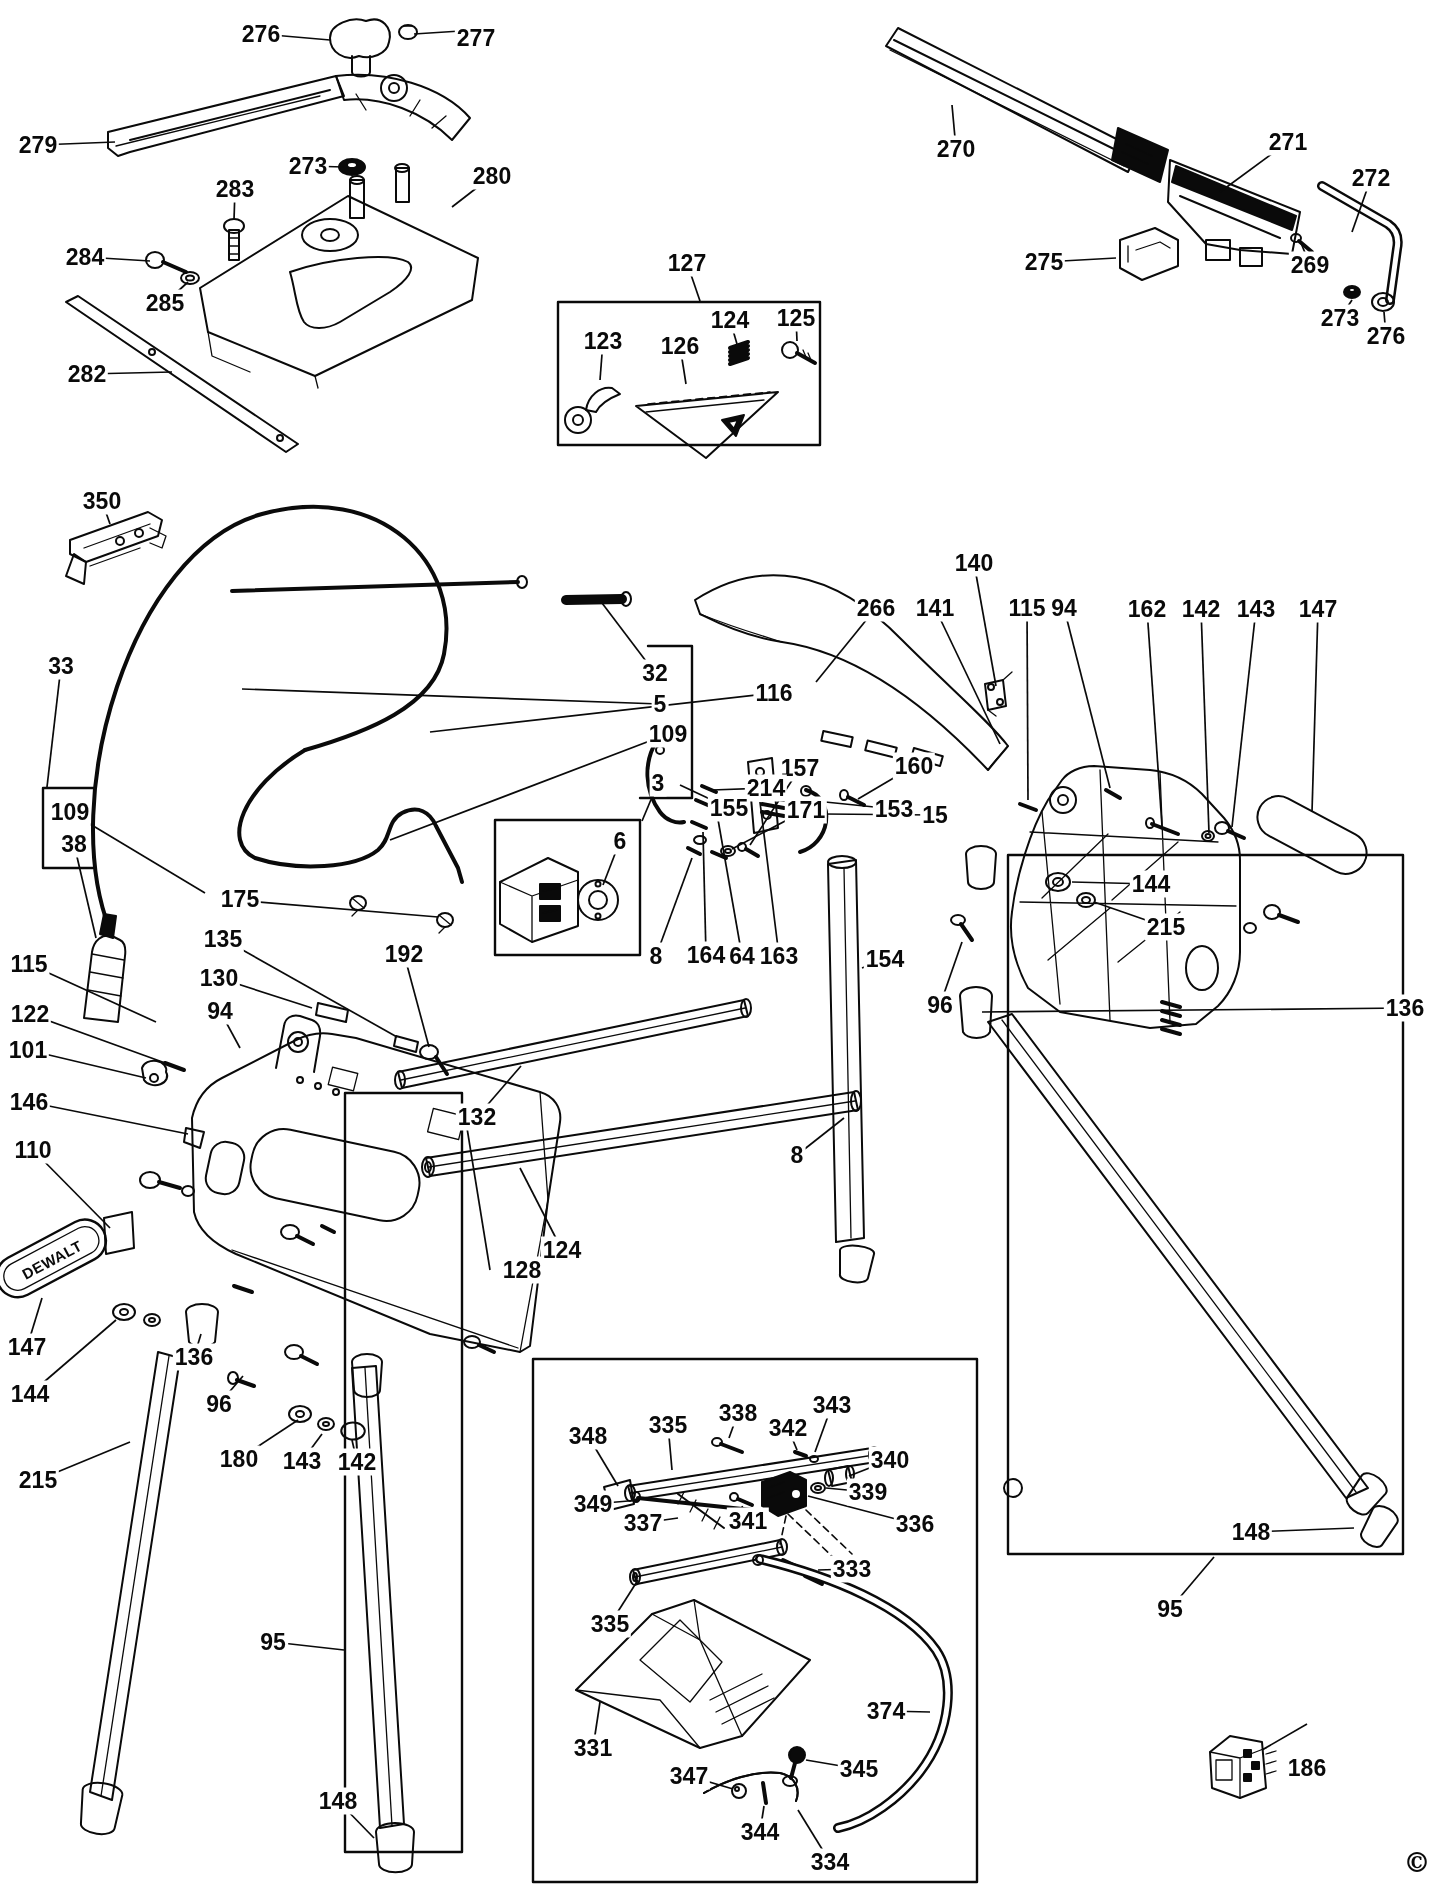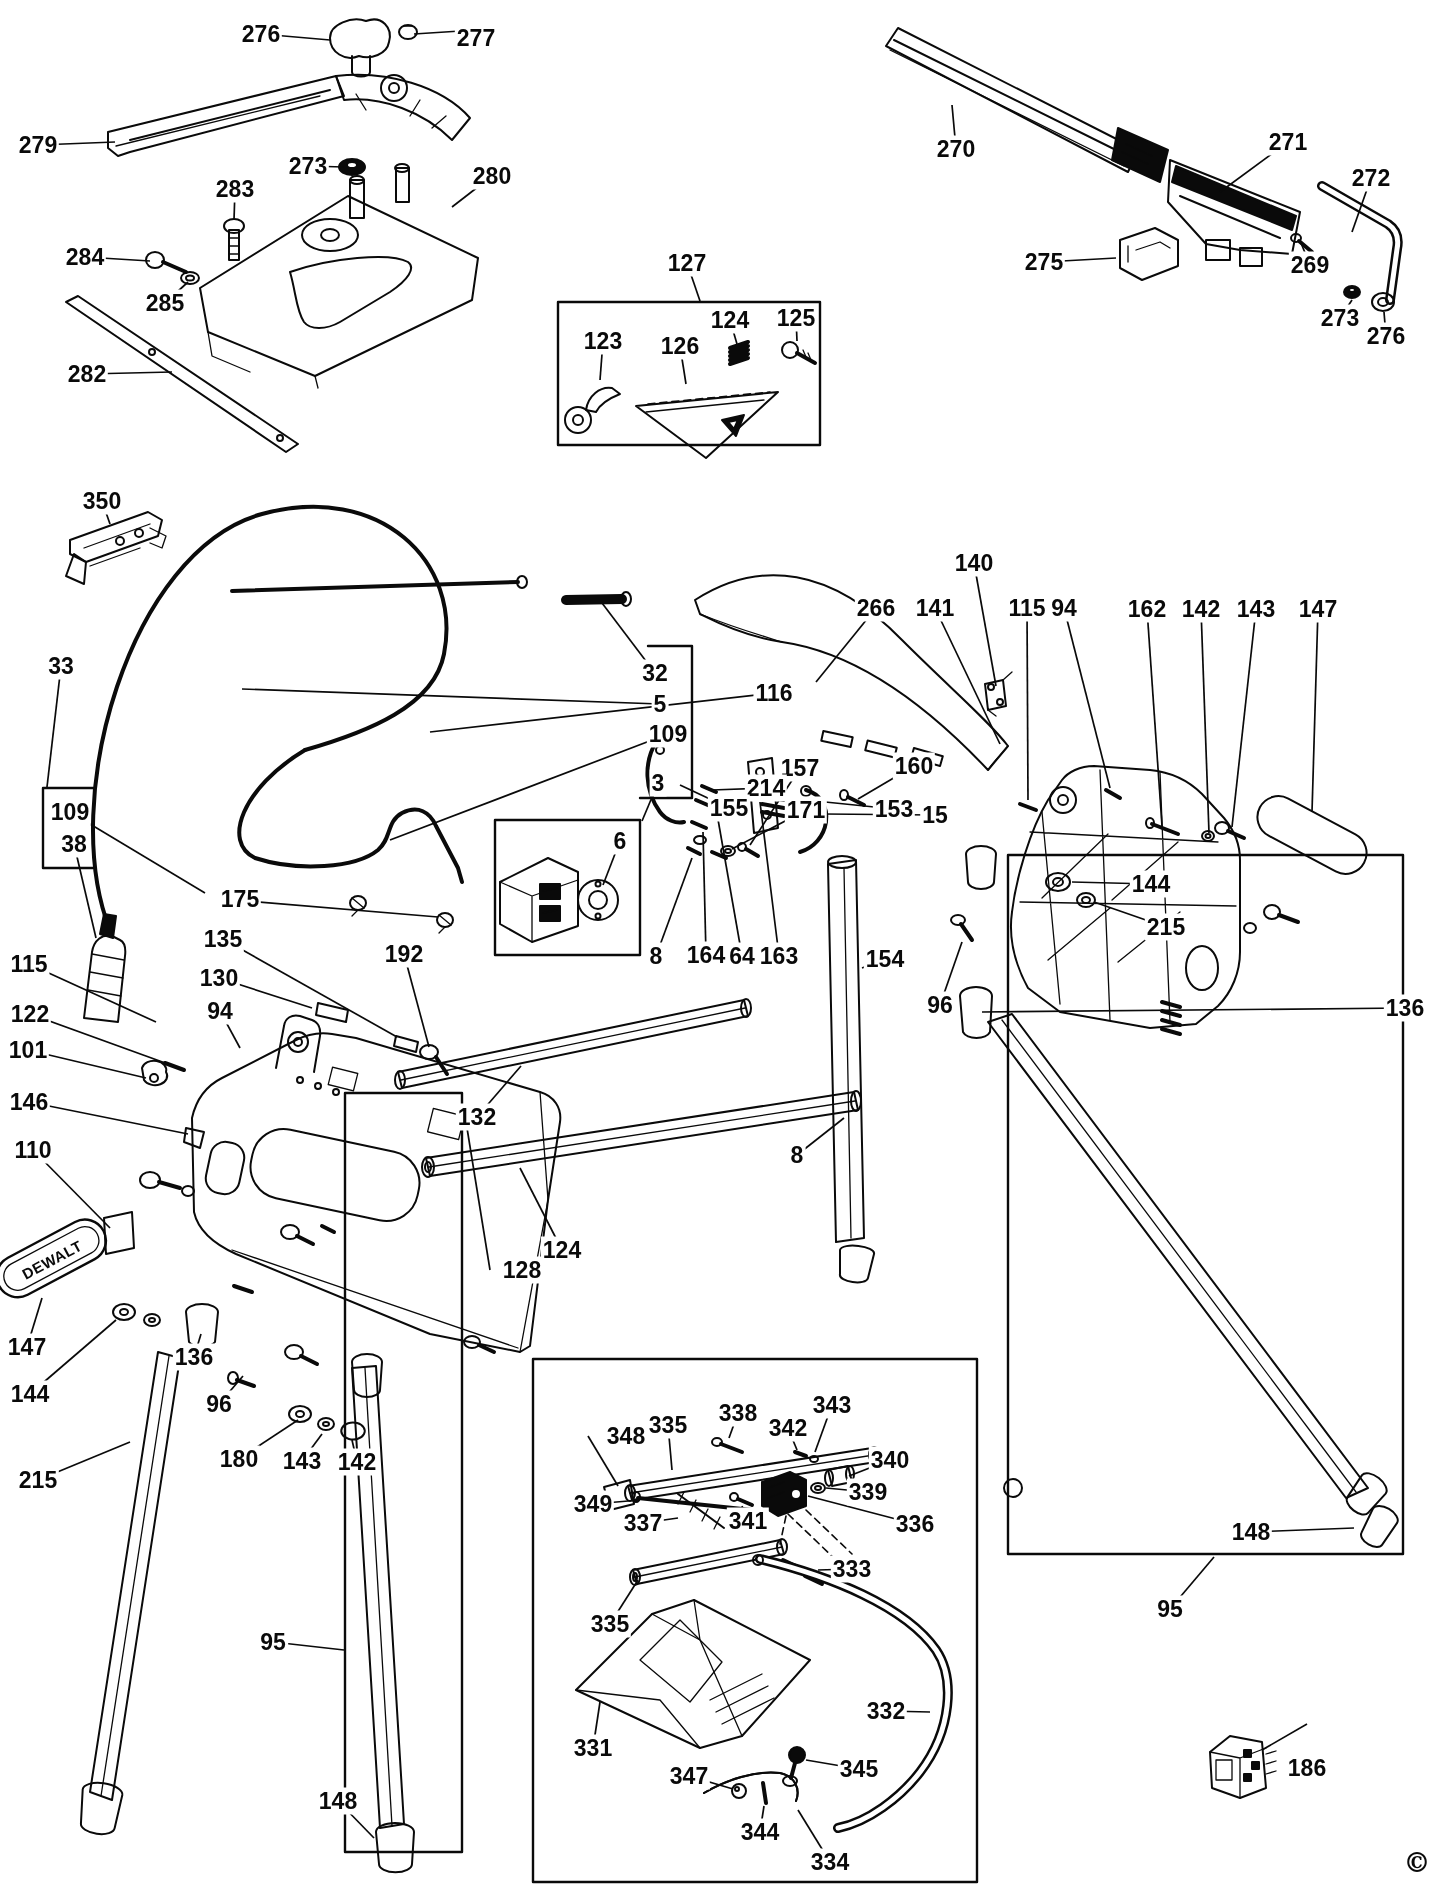--- a/index.html
+++ b/index.html
@@ -549,35 +549,35 @@
       <div class="part-label" style="left: 27px; top: 1347px;">147</div>
       <div class="part-label" style="left: 30px; top: 1394px;">144</div>
       <div class="part-label" style="left: 38px; top: 1480px;">215</div>
       <div class="part-label" style="left: 194px; top: 1357px;">136</div>
       <div class="part-label" style="left: 219px; top: 1404px;">96</div>
       <div class="part-label" style="left: 239px; top: 1459px;">180</div>
       <div class="part-label" style="left: 302px; top: 1461px;">143</div>
       <div class="part-label" style="left: 357px; top: 1462px;">142</div>
       <div class="part-label" style="left: 273px; top: 1642px;">95</div>
       <div class="part-label" style="left: 338px; top: 1801px;">148</div>
-      <div class="part-label" style="left: 588px; top: 1436px; margin-left: 38px;">348</div>
+      <div class="part-label" style="left: 588px; top: 1436px;">348</div>
       <div class="part-label" style="left: 668px; top: 1425px;">335</div>
       <div class="part-label" style="left: 738px; top: 1413px;">338</div>
       <div class="part-label" style="left: 788px; top: 1428px;">342</div>
       <div class="part-label" style="left: 832px; top: 1405px;">343</div>
       <div class="part-label" style="left: 890px; top: 1460px;">340</div>
       <div class="part-label" style="left: 868px; top: 1492px;">339</div>
       <div class="part-label" style="left: 593px; top: 1504px;">349</div>
       <div class="part-label" style="left: 643px; top: 1523px;">337</div>
       <div class="part-label" style="left: 748px; top: 1521px;">341</div>
       <div class="part-label" style="left: 915px; top: 1524px;">336</div>
       <div class="part-label" style="left: 852px; top: 1569px;">333</div>
       <div class="part-label" style="left: 610px; top: 1624px;">335</div>
       <div class="part-label" style="left: 593px; top: 1748px;">331</div>
-      <div class="part-label" style="left: 886px; top: 1711px;">332</div>
+      <div class="part-label" style="left: 886px; top: 1711px;">374</div>
       <div class="part-label" style="left: 689px; top: 1776px;">347</div>
       <div class="part-label" style="left: 859px; top: 1769px;">345</div>
       <div class="part-label" style="left: 760px; top: 1832px;">344</div>
       <div class="part-label" style="left: 830px; top: 1862px;">334</div>
     </div>
 
 <div class="copyright" style="left:1417px;top:1862px">©</div>
 
 </div>
 

